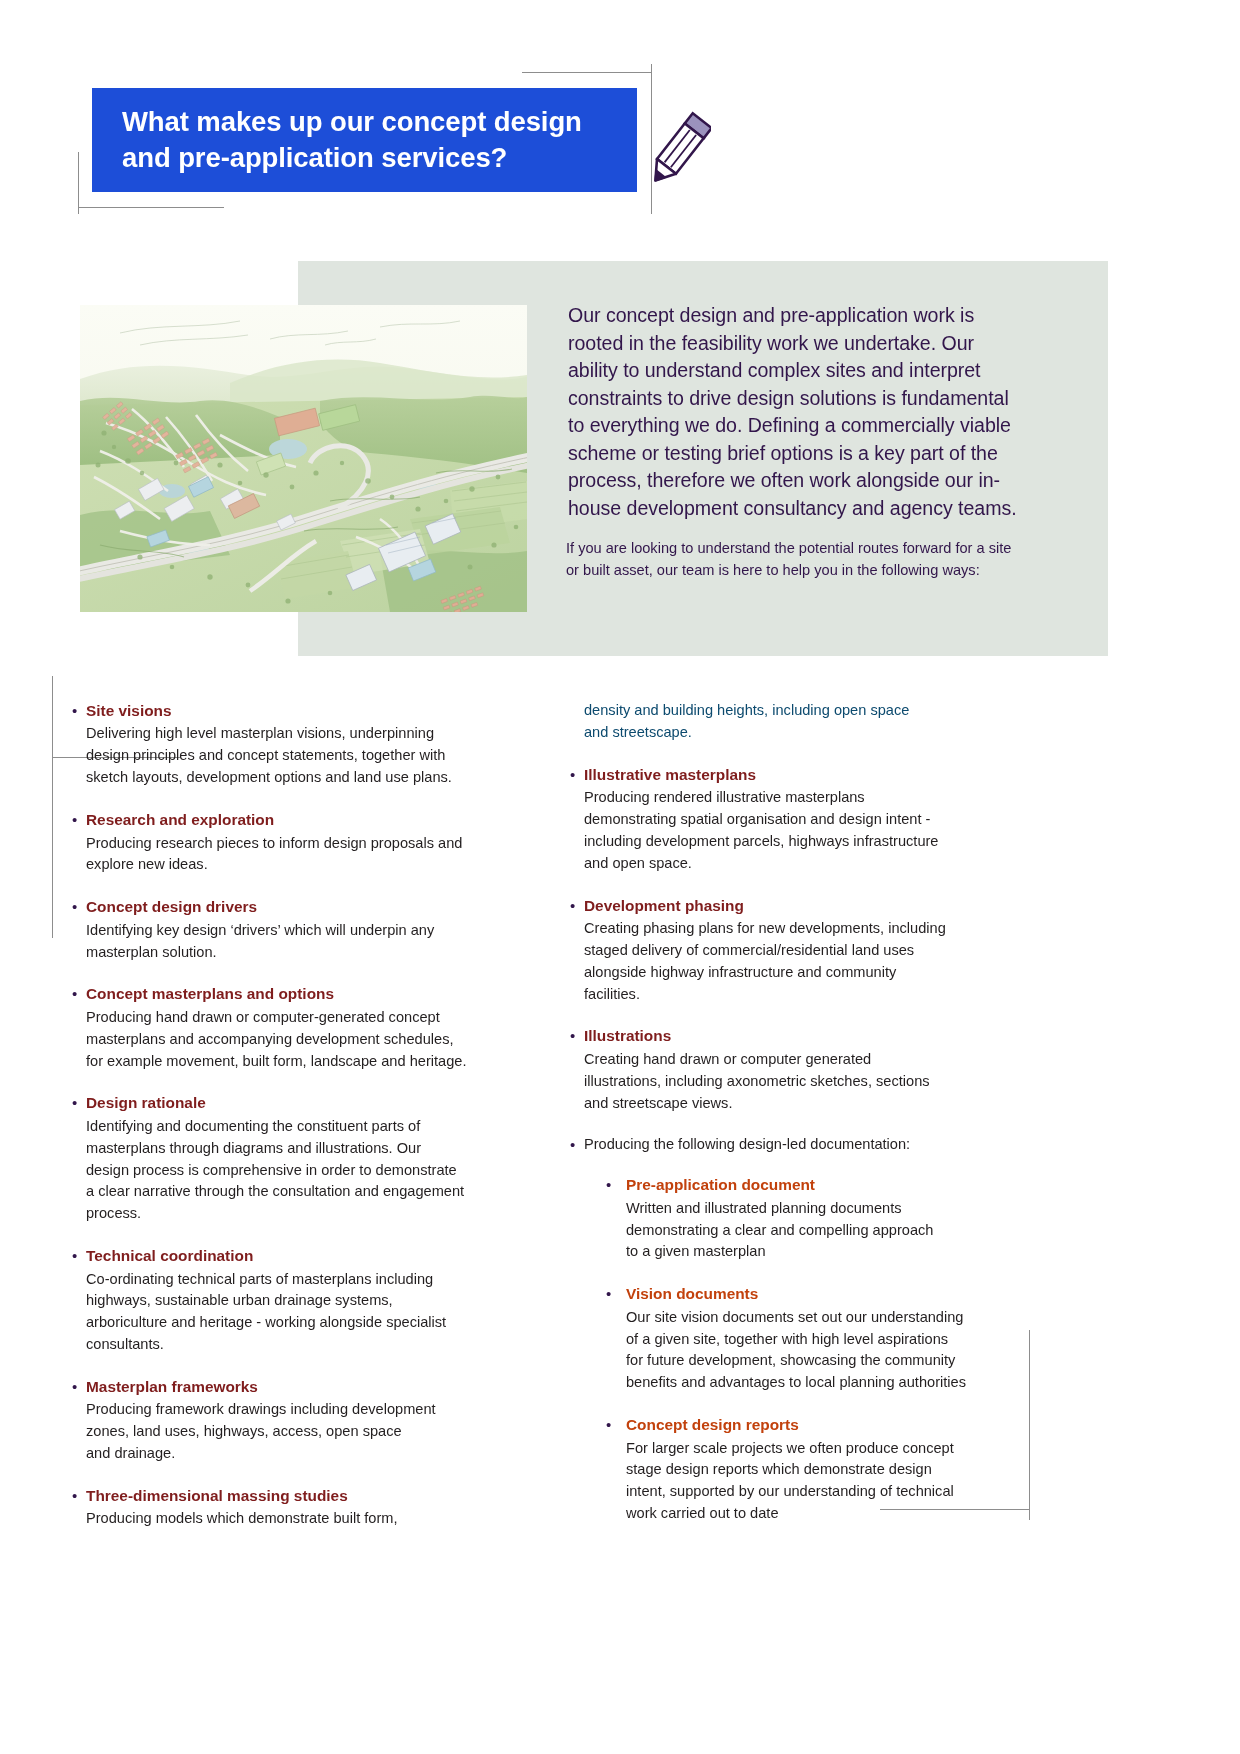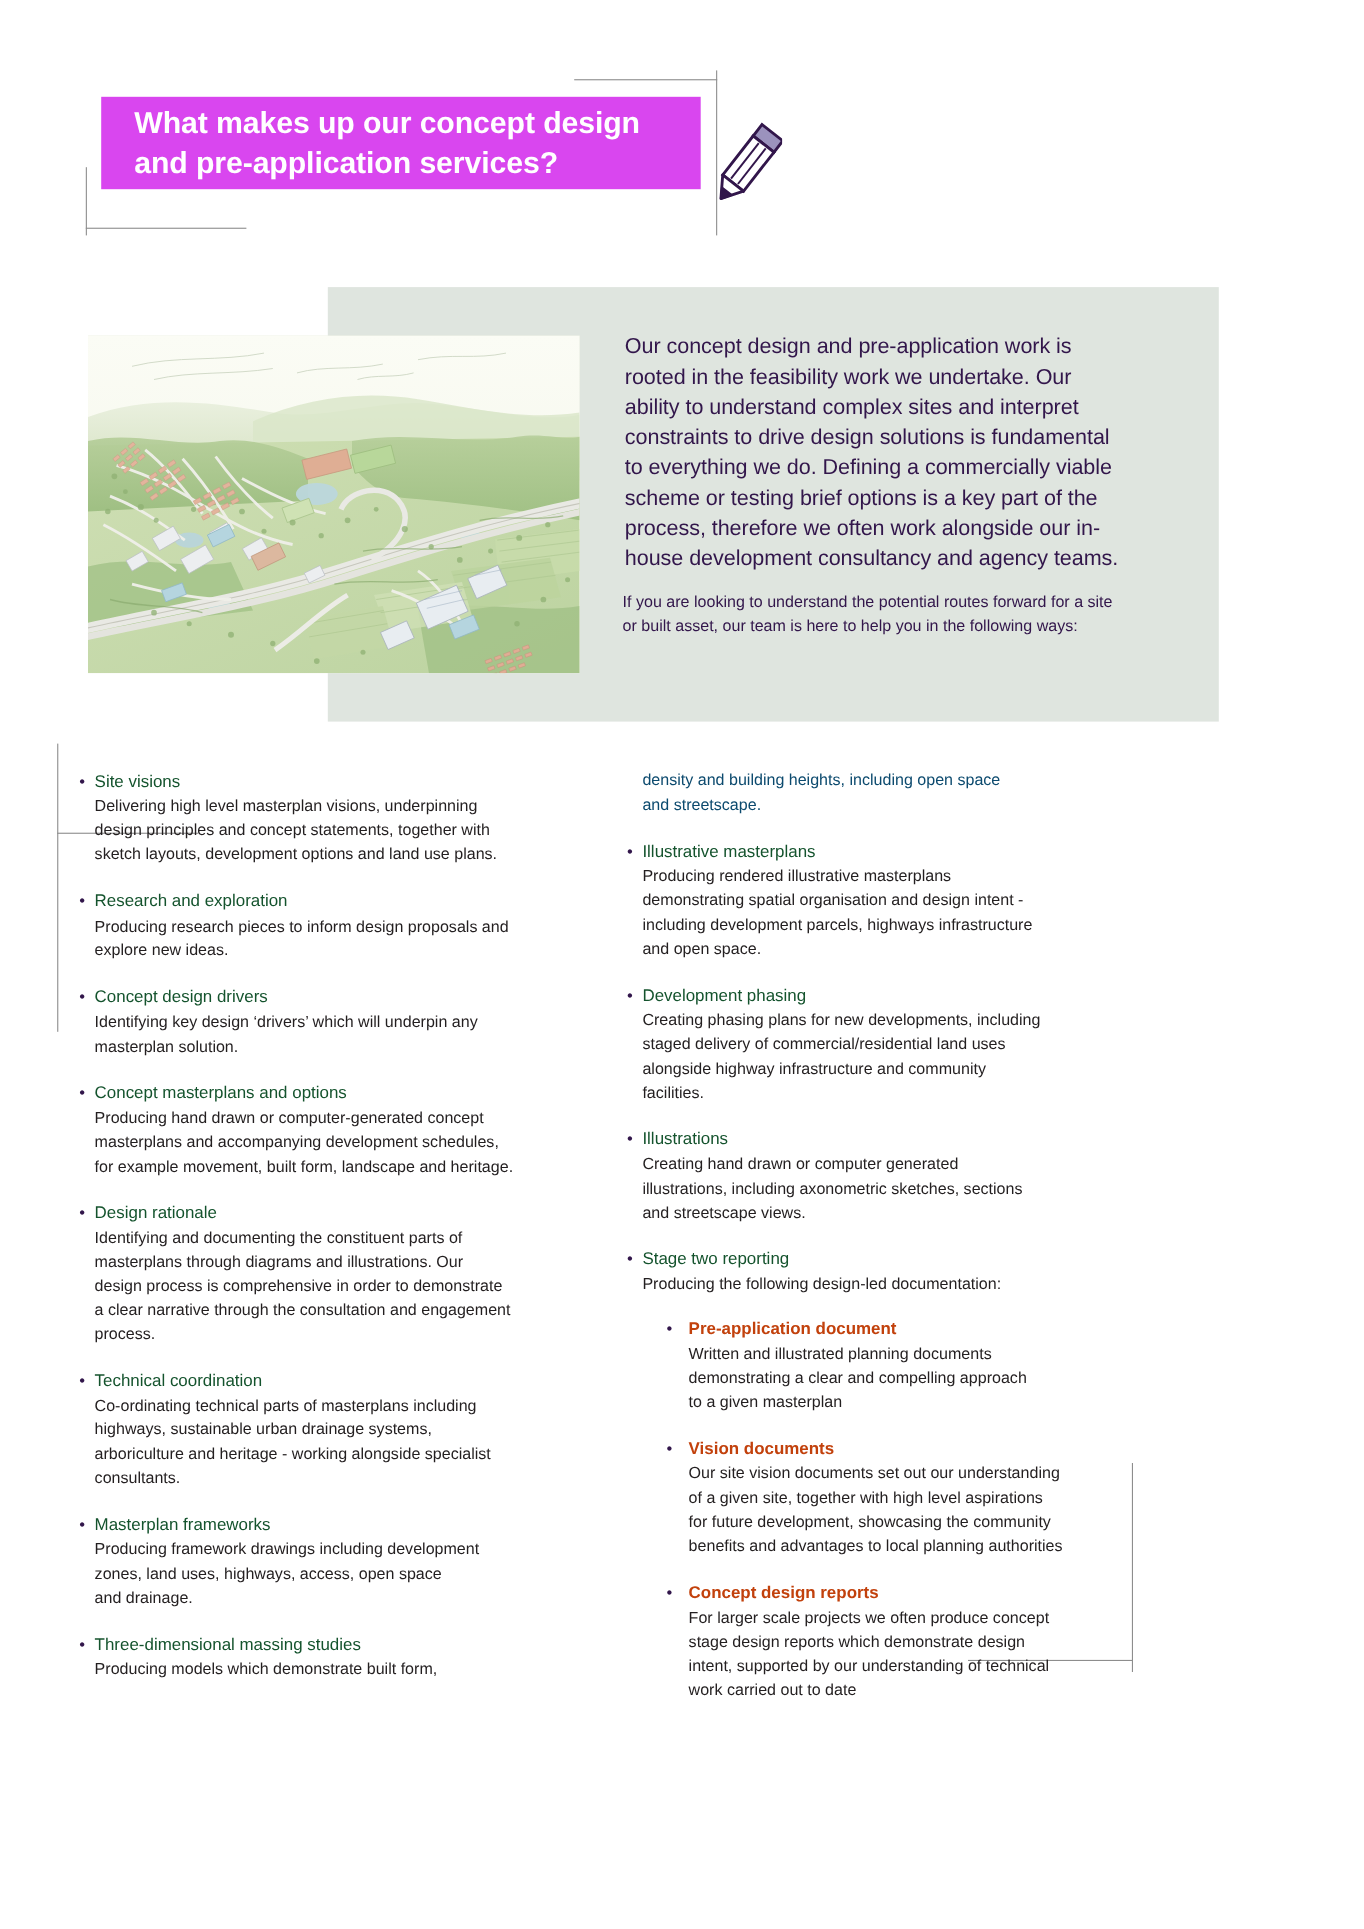--- a/index.html
+++ b/index.html
@@ -38,22 +38,22 @@
   
   #rule-bot-v      { left: 1029px; top: 1330px; height: 190px; }
   #rule-bot-h      { left: 880px;  top: 1509px; width: 150px; }
 
   
   #header-banner {
     position: absolute;
     left: 92px;
     top: 88px;
     width: 545px;
-    height: 84px;
-    background: #d946ef;
+    height: 104px;
+    background: #1d4ed8;
     display: flex;
     align-items: center;
   }
   #header-title {
     color: #ffffff;
     font-size: 27.5px;
     font-weight: bold;
     line-height: 1.32;
     letter-spacing: -0.1px;
     padding-left: 30px;
@@ -130,22 +130,22 @@
   }
   .bullet-marker {
     color: #32164b;
     font-size: 15px;
     line-height: 1.42;
     width: 14px;
     flex: 0 0 14px;
   }
   .bullet-body { flex: 1 1 auto; }
   .bullet-heading {
-    color: #14532d;
-    font-weight: normal;
+    color: #7f1d1d;
+    font-weight: bold;
     font-size: 15.4px;
     line-height: 1.46;
     margin: 0 0 1px 0;
   }
   .bullet-desc {
     color: #231f20;
     font-size: 14.6px;
     line-height: 1.497;
     margin: 0;
     white-space: pre-line;
@@ -567,21 +567,20 @@
         <p class="bullet-heading">Illustrations</p>
         <p class="bullet-desc">Creating hand drawn or computer generated
 illustrations, including axonometric sketches, sections
 and streetscape views.</p>
       </div>
     </div>
 
     <div class="bullet-item">
       <span class="bullet-marker">•</span>
       <div class="bullet-body">
-        <p class="bullet-heading">Stage two reporting</p>
         <p class="bullet-desc">Producing the following design-led documentation:</p>
 
         <div class="subbullet-list">
 
           <div class="subbullet-item">
             <span class="subbullet-marker">•</span>
             <div class="bullet-body">
               <p class="subbullet-heading">Pre-application document</p>
               <p class="subbullet-desc">Written and illustrated planning documents
 demonstrating a clear and compelling approach

